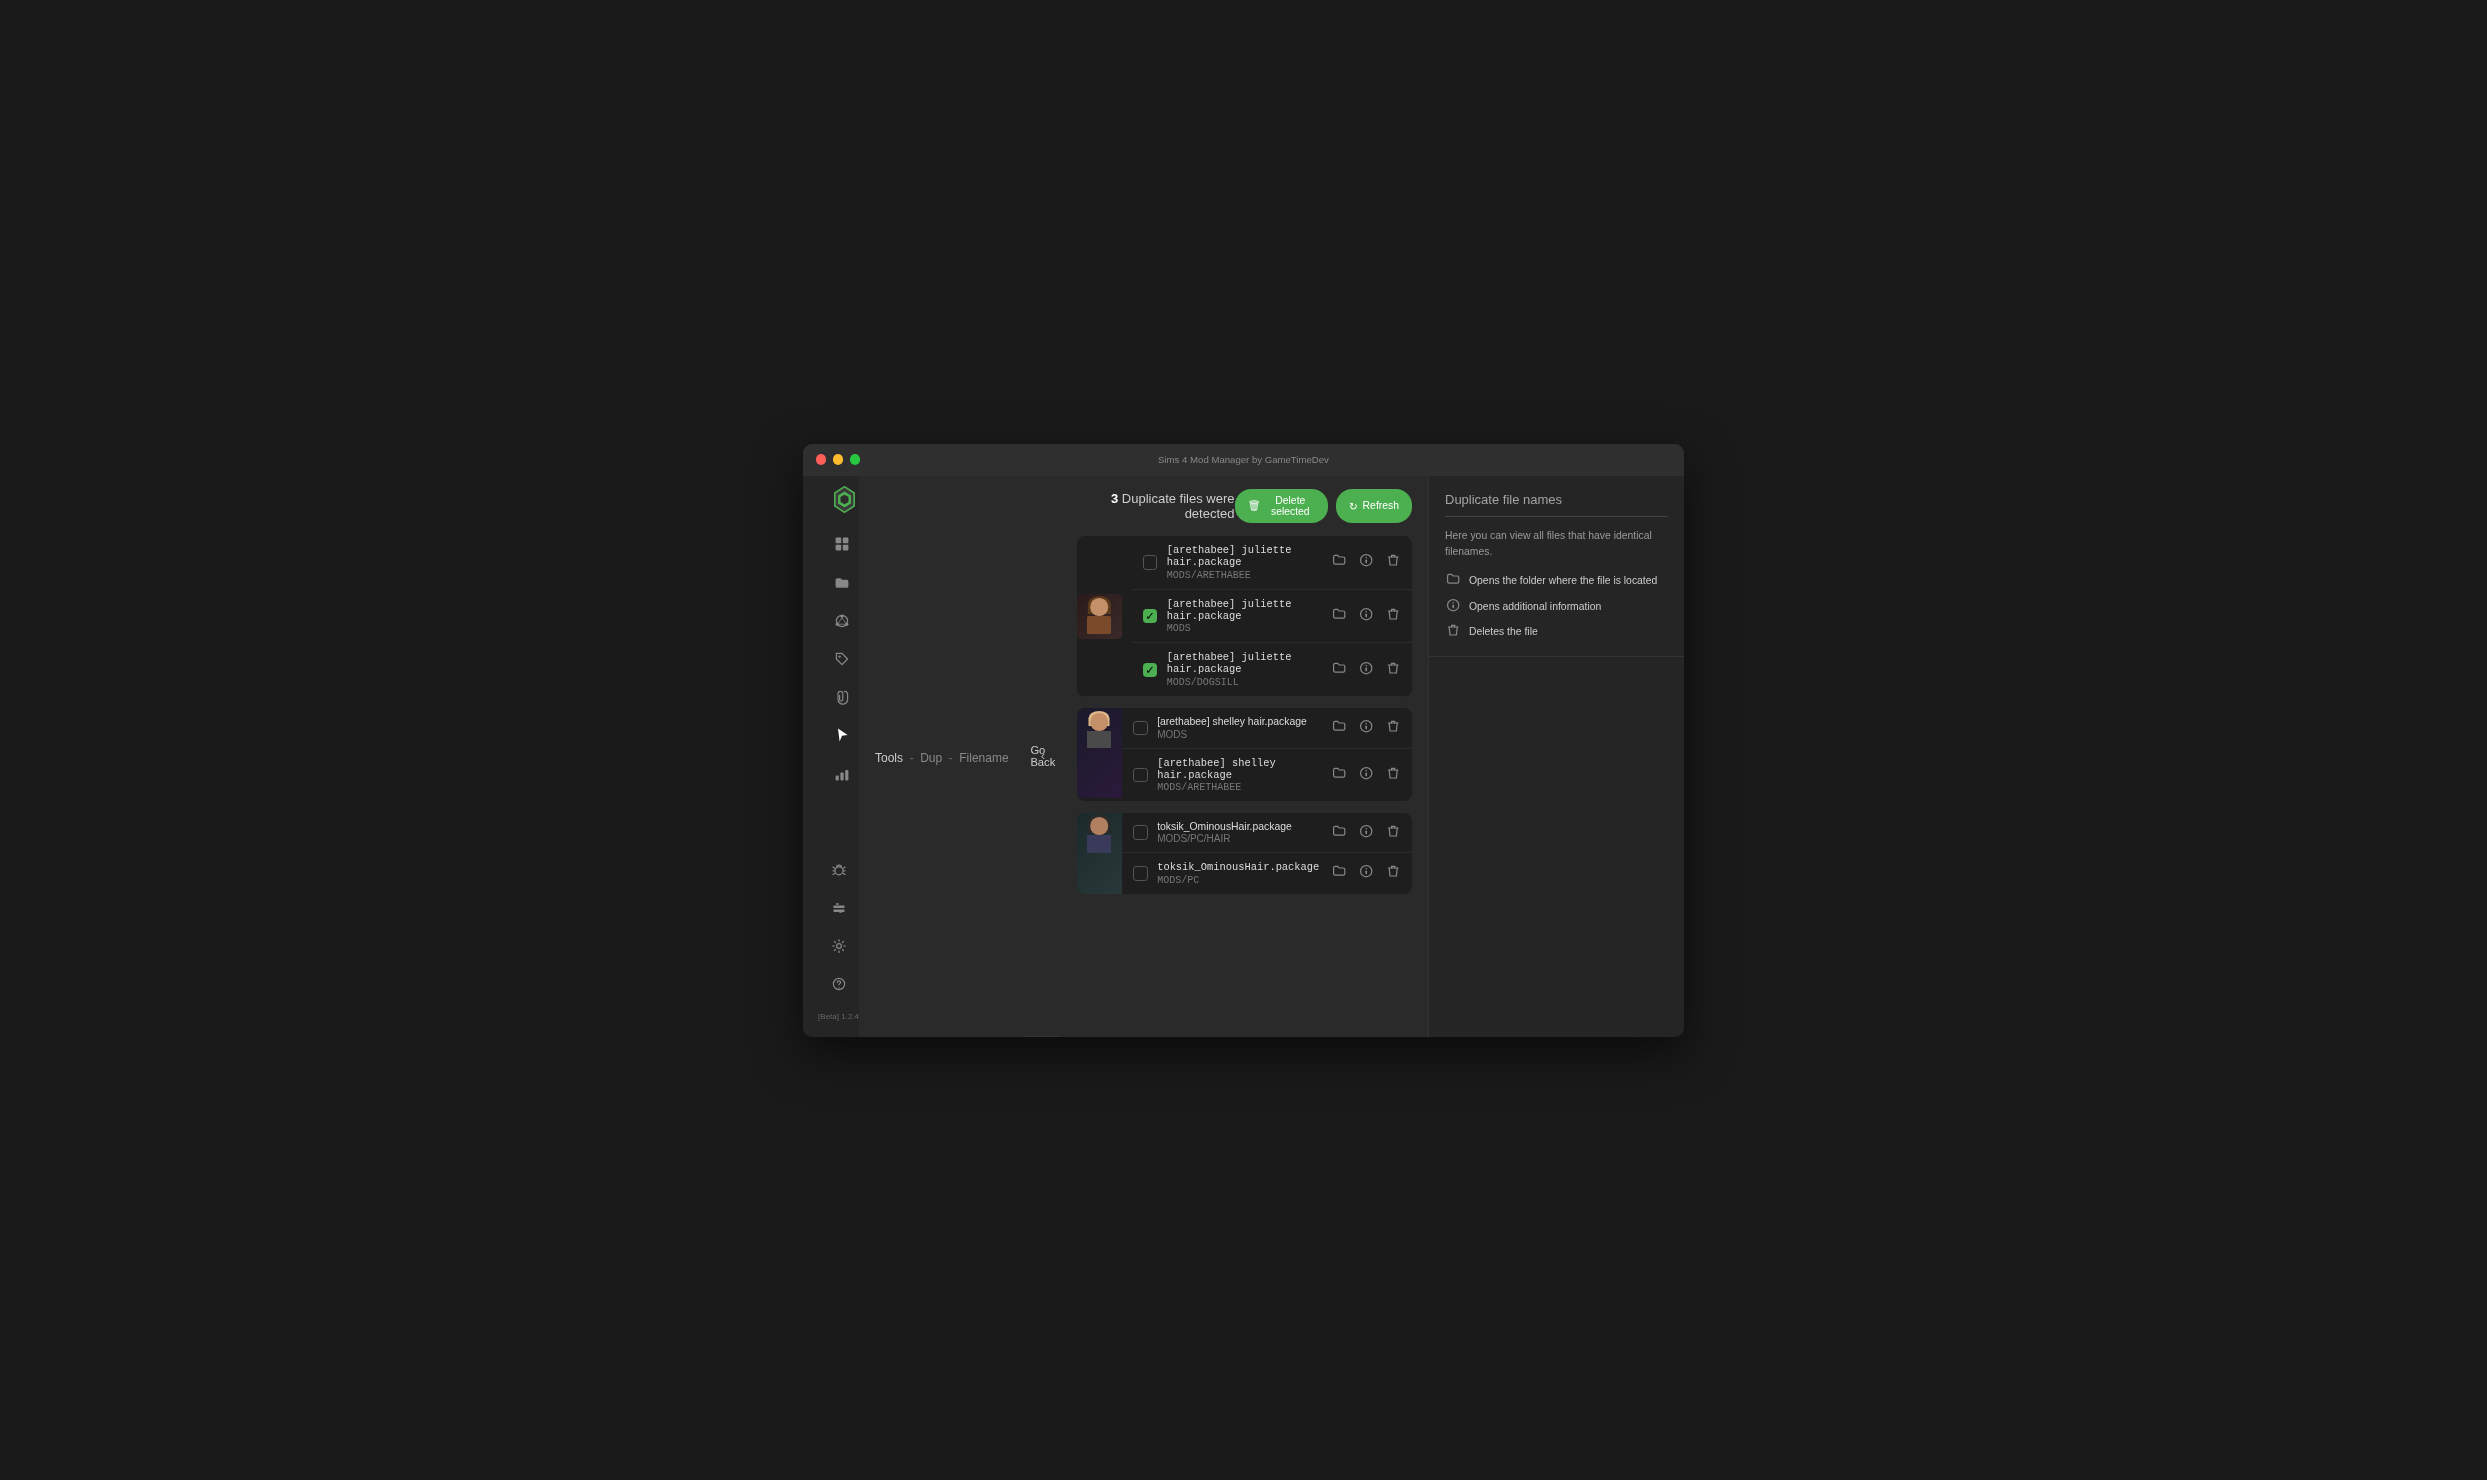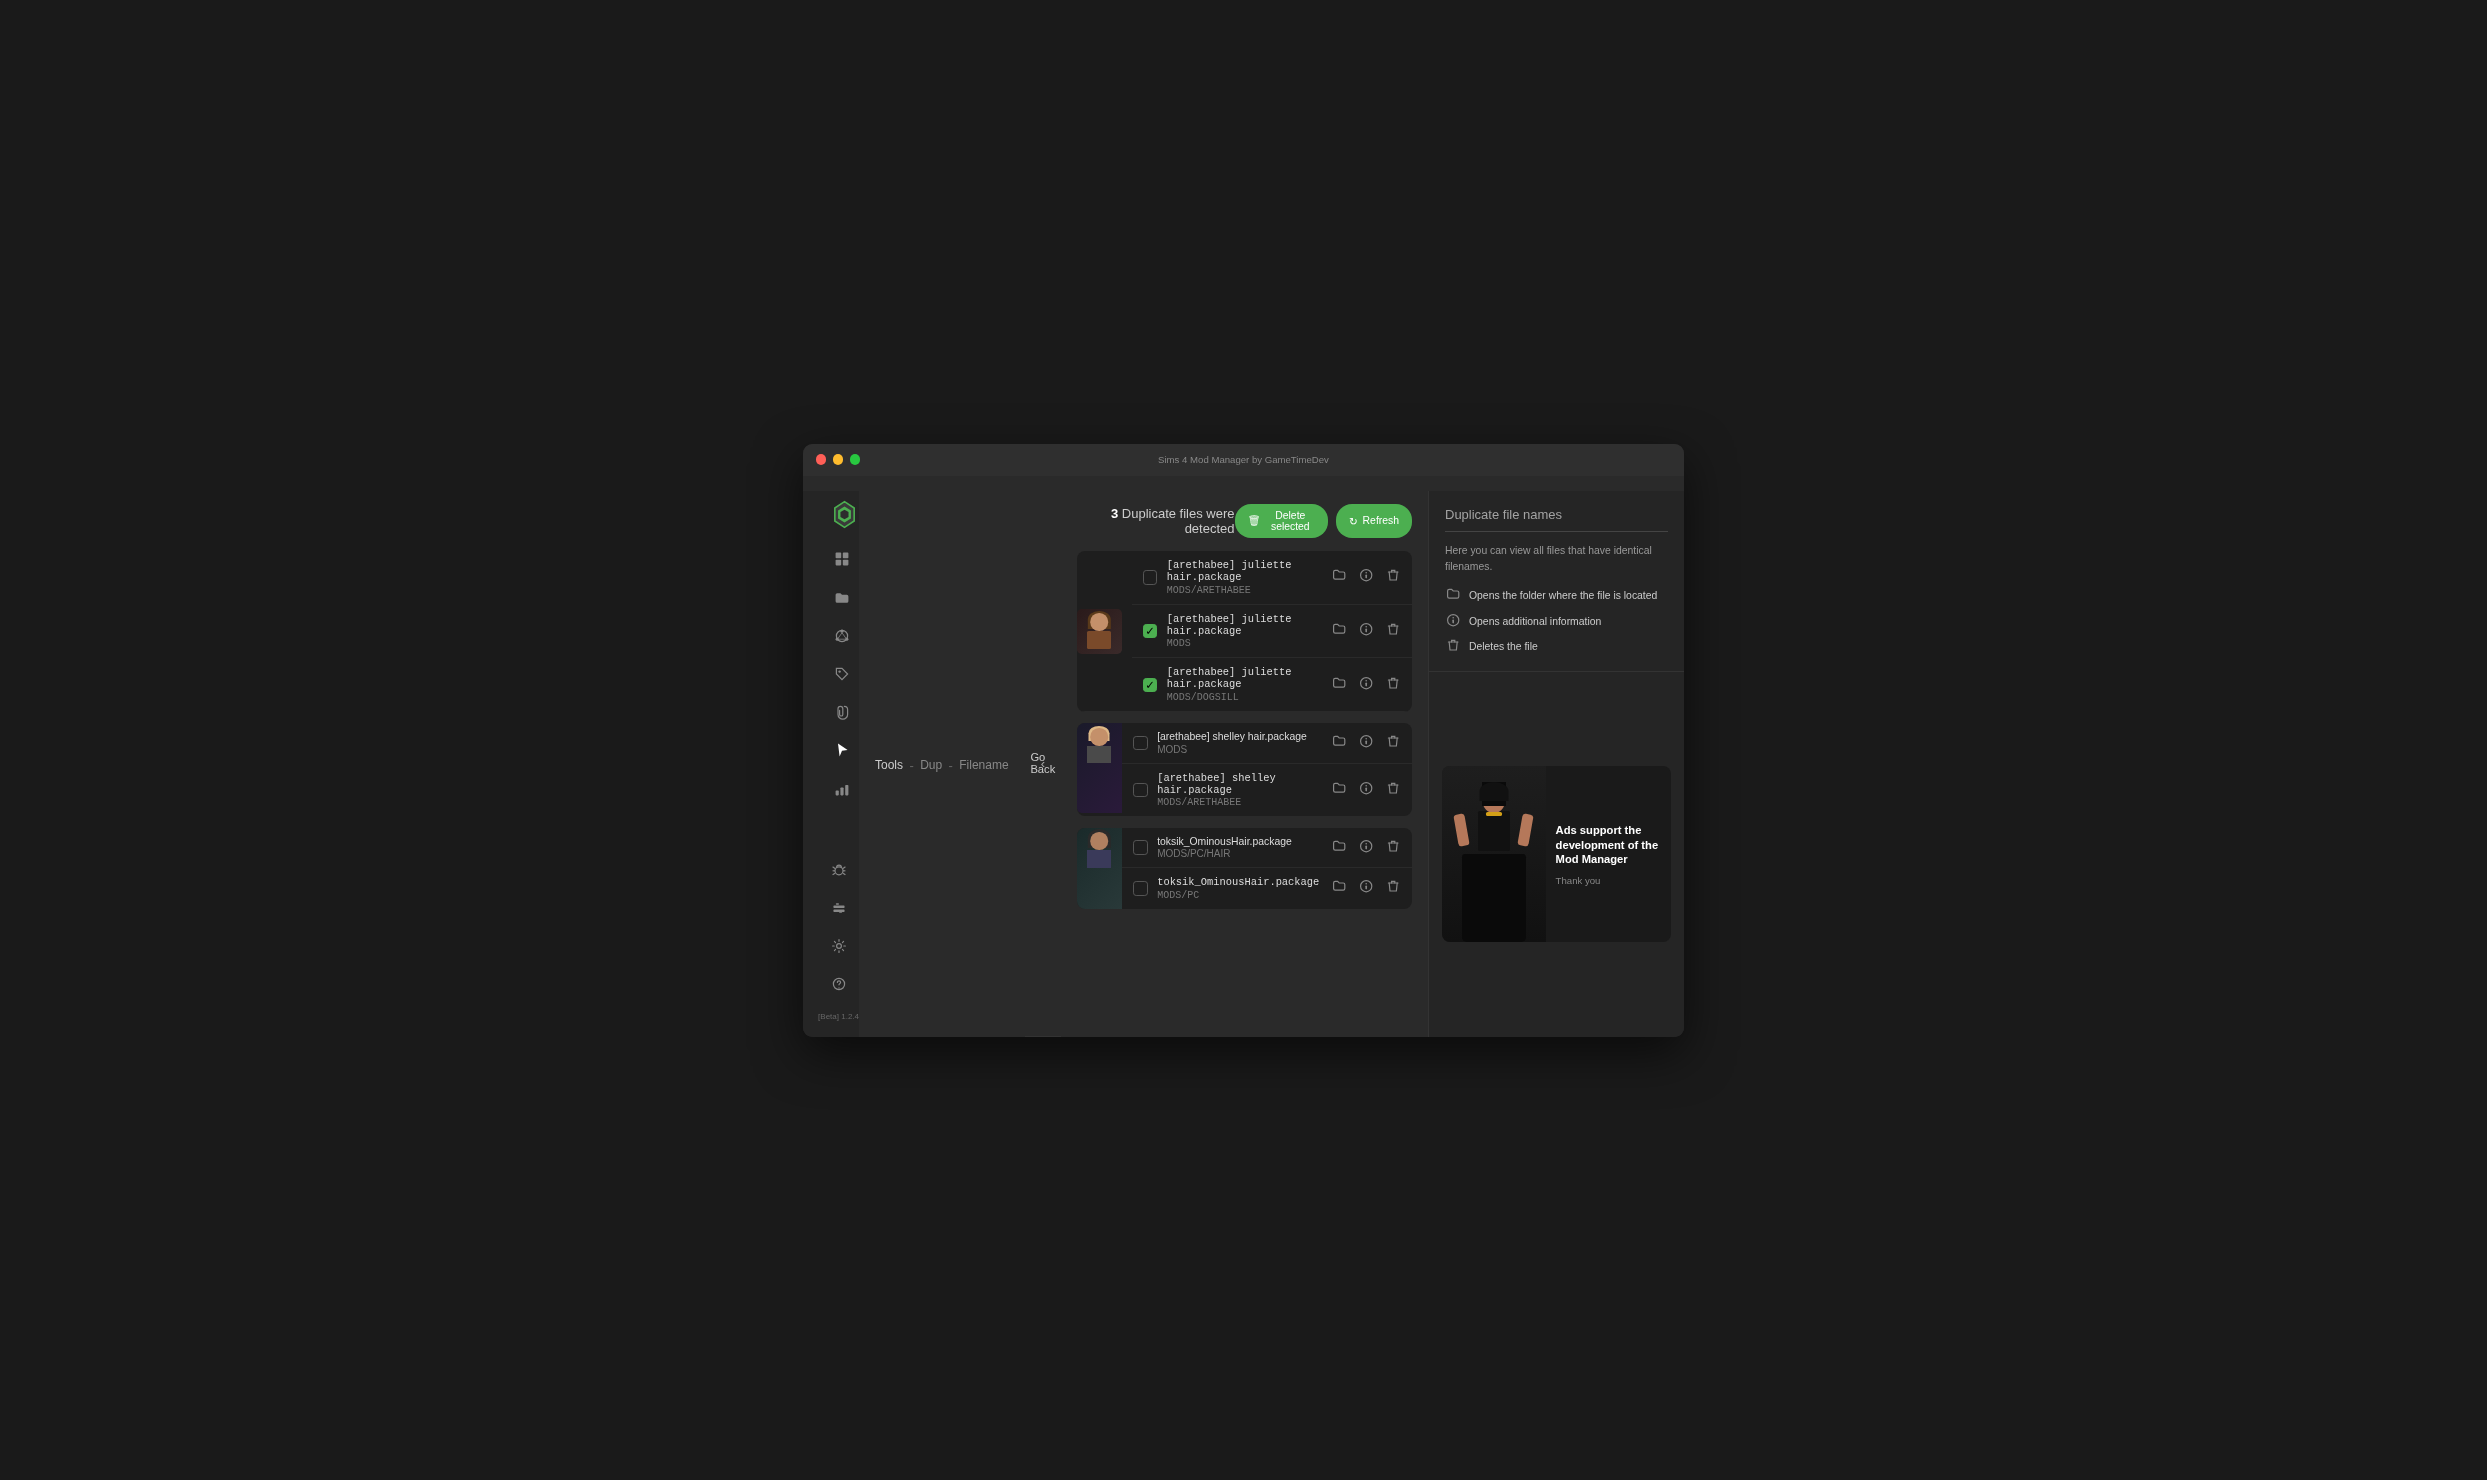--- a/index.html
+++ b/index.html
@@ -13,21 +13,20 @@
     }
     .app-window {
       width: 881px;
       height: 593px;
       background: #2a2a2a;
       border-radius: 9.6px;
       overflow: hidden;
       display: flex;
       flex-direction: column;
       box-shadow: 0 16px 48px rgba(0,0,0,0.6);
-      gap: 15px;
     }
     .title-bar {
       background: #2f2f2f;
       height: 32px;
       display: flex;
       align-items: center;
       justify-content: center;
       position: relative;
       flex-shrink: 0;
     }
@@ -825,39 +824,16 @@
                 <polyline points="3,5 15,5" stroke="#888" stroke-width="1.5" stroke-linecap="round"></polyline>
                 <path d="M7 5V3h4v2" stroke="#888" stroke-width="1.5" stroke-linecap="round"></path>
                 <path d="M4 5l1 10h8l1-10" stroke="#888" stroke-width="1.5" stroke-linecap="round"></path>
               </svg>
             </span>
             <span>Deletes the file</span>
           </div>
         </div>
       </div>
 
-      <div class="right-panel-ad">
-        <div style="width:100%;height:176px;background:#1a1a1a;border-radius:8px;display:flex;overflow:hidden;align-items:center;">
-
-          <div style="width:104px;height:176px;flex-shrink:0;position:relative;overflow:hidden;background:linear-gradient(to bottom,#1e1e1e,#111);">
-
-            <div style="position:absolute;top:16px;left:50%;transform:translateX(-50%);width:24px;height:24px;background:#0a0a0a;border-radius:50 50 0 0;z-index:3;"></div>
-            <div style="position:absolute;top:24px;left:50%;transform:translateX(-50%);width:22.4px;height:22.4px;background:#b5785a;border-radius:50%;z-index:2;"></div>
-            <div style="position:absolute;top:16px;left:50%;transform:translateX(-50%);width:29px;height:19px;background:#111;border-radius:50% 50% 0 0;z-index:4;"></div>
-            <div style="position:absolute;top:45px;left:50%;transform:translateX(-50%);width:32px;height:40px;background:#111;z-index:1;border-radius:1.6px;"></div>
-
-            <div style="position:absolute;top:48px;left:14.4px;width:11.2px;height:32px;background:#b5785a;border-radius:3.2px;transform:rotate(-10deg);z-index:0;"></div>
-            <div style="position:absolute;top:48px;right:14.4px;width:11.2px;height:32px;background:#b5785a;border-radius:3.2px;transform:rotate(10deg);z-index:0;"></div>
-
-            <div style="position:absolute;bottom:0;left:50%;transform:translateX(-50%);width:64px;height:88px;background:#0a0a0a;border-radius:3.2px 3.2px 4.8px 4.8px;z-index:2;"></div>
-
-            <div style="position:absolute;top:46px;left:50%;transform:translateX(-50%);width:16px;height:3.2px;background:#d4a017;border-radius:1.6px;z-index:5;"></div>
-          </div>
-          <div style="flex:1;padding:13px 9.6px;display:flex;flex-direction:column;gap:8px;">
-            <div class="ad-title">Ads support the development of the Mod Manager</div>
-            <div class="ad-subtitle">Thank you</div>
-          </div>
-        </div>
-      </div>
     </div>
   </div>
 </div>
 
 
 </body></html>

